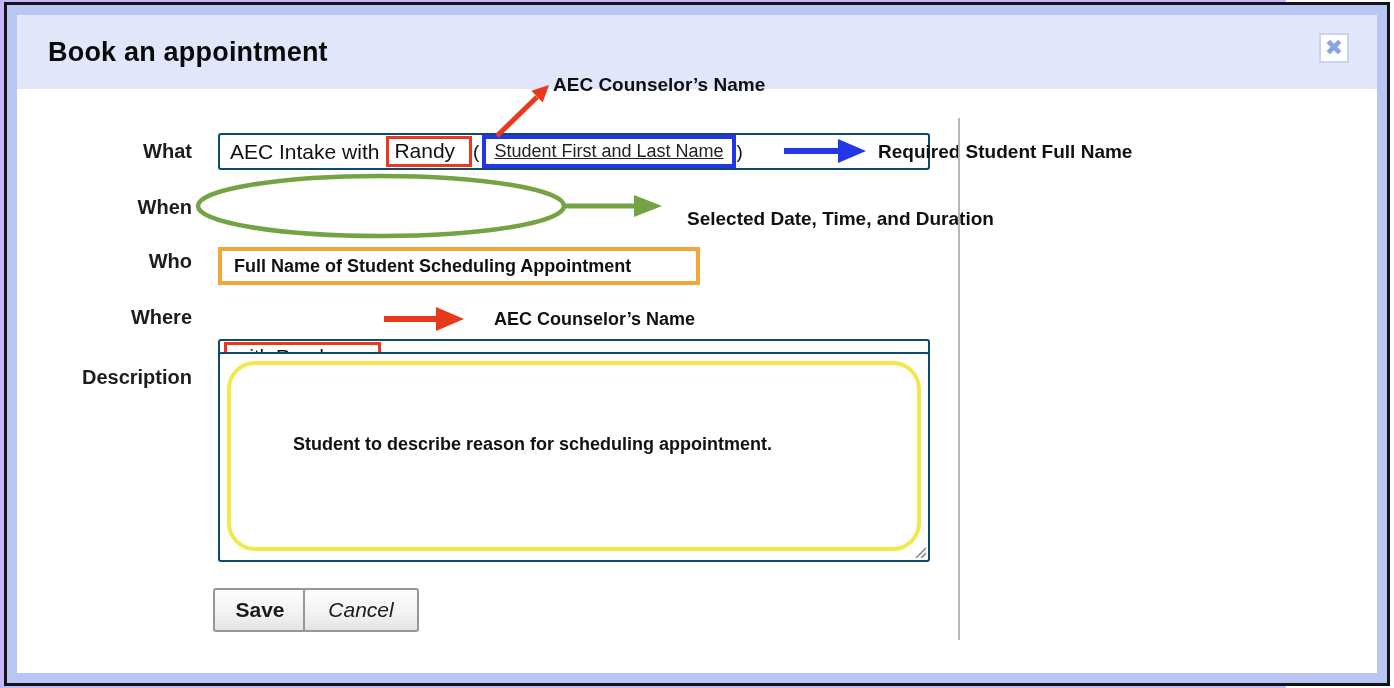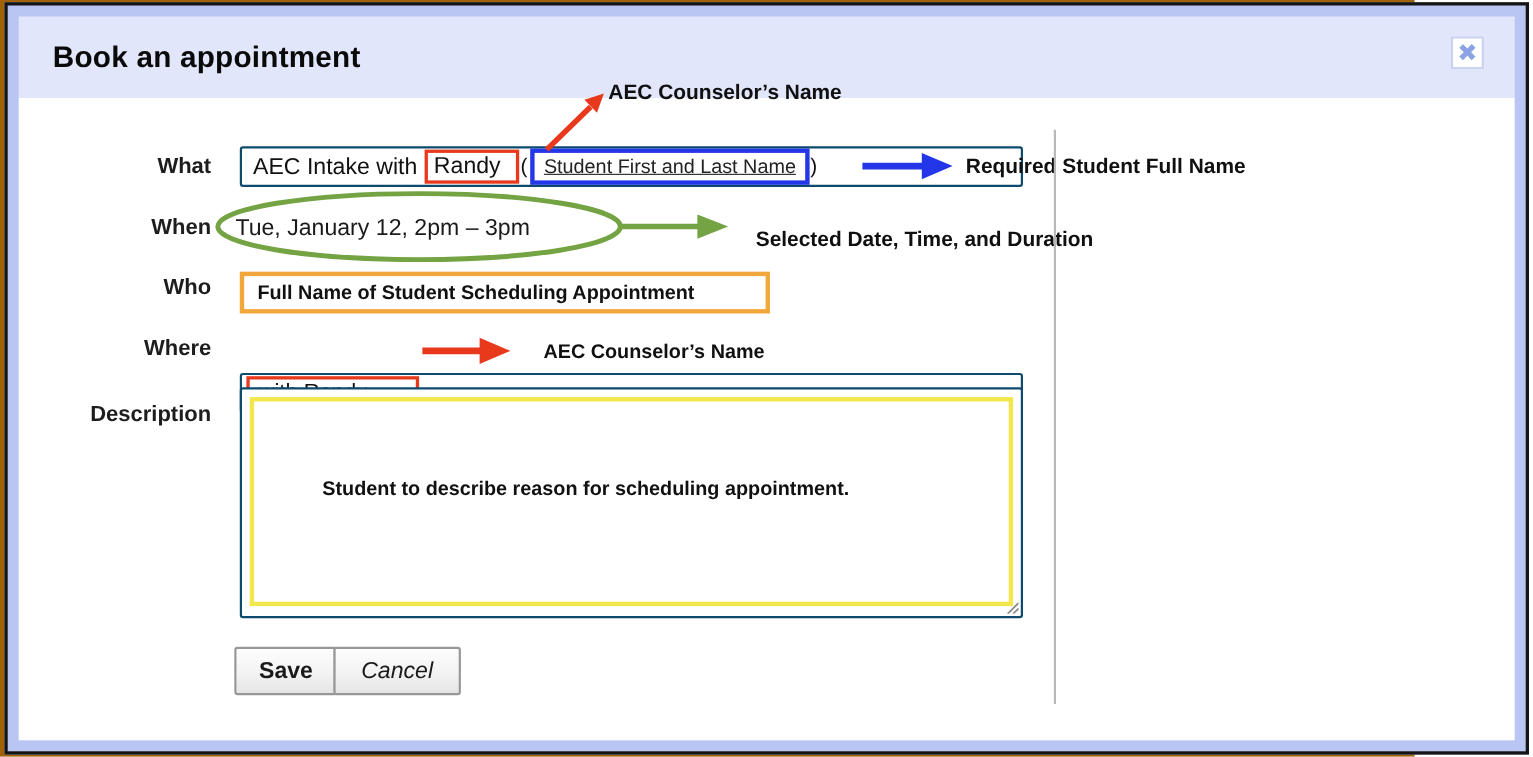--- a/index.html
+++ b/index.html
@@ -1,19 +1,19 @@
 <!DOCTYPE html>
 <html><head>
 <meta charset="utf-8">
 <style>
   * { margin: 0; padding: 0; box-sizing: border-box; }
   html, body { width: 1394px; height: 688px; overflow: hidden; }
   body { font-family: "Liberation Sans", "DejaVu Sans", sans-serif; }
 
-  .stage { position: relative; width: 1286px; height: 688px; background: #a16207; }
+  .stage { position: relative; width: 1286px; height: 688px; background: #c4b5fd; }
 
   
   .dialog { position: absolute; left: 4px; top: 2px; width: 1386px; height: 684px;
             border: 3px solid #141414; background: #b9c6f3; }
   .titlebar { position: absolute; left: 10px; top: 10px; right: 10px; height: 74px;
               background: #e2e6fa; }
   .dialog-title { position: absolute; left: 31px; top: 0; line-height: 74px;
                   font-size: 27px; font-weight: bold; color: #0a0a0a; letter-spacing: 0.2px; }
   .close-btn { position: absolute; right: 28px; top: 18px; width: 30px; height: 30px;
                background: #ffffff; border: 2px solid #c9d2f0; cursor: pointer;
@@ -97,32 +97,31 @@
   <div class="field-label" style="top:366px">Description</div>
 
   <div class="text-input what-input" role="textbox">
     <span class="what-prefix">AEC Intake with</span>
     <span class="red-box-inline" style="border-color: rgb(232, 57, 29);">Randy</span>
     <span class="paren">(</span>
     <span class="blue-box-inline" style="border-color: rgb(35, 54, 232);">Student First and Last Name</span>
     <span class="paren">)</span>
   </div>
 
-  <div class="when-text">Tue, January 12, 2pm – 3pm</div>
 
   <div class="who-box" style="border-color: rgb(242, 167, 61);">
     <div class="who-text">Full Name of Student Scheduling Appointment</div>
   </div>
 
   <div class="text-input where-input" role="textbox">
     <span class="where-red-box" style="border-color: rgb(232, 57, 29);">with Randy</span>
   </div>
 
   <div class="text-input desc-box" role="textbox">
-    <div class="desc-yellow" style="border-color: rgb(242, 231, 75);">
+    <div class="desc-yellow" style="border-color: rgb(242, 231, 75); border-radius: 28px;">
       <div class="desc-text">Student to describe reason for scheduling appointment.</div>
     </div>
     <svg class="resize-handle" viewBox="0 0 13 13">
       <line x1="3" y1="13" x2="13" y2="3" stroke="#8a8a8a" stroke-width="1.6"></line>
       <line x1="8" y1="13" x2="13" y2="8" stroke="#8a8a8a" stroke-width="1.6"></line>
     </svg>
   </div>
 
   <div class="anno anno-19" style="left:553px; top:74px">AEC Counselor’s Name</div>
   <div class="anno anno-19" style="left:878px; top:141px">Required Student Full Name</div>

